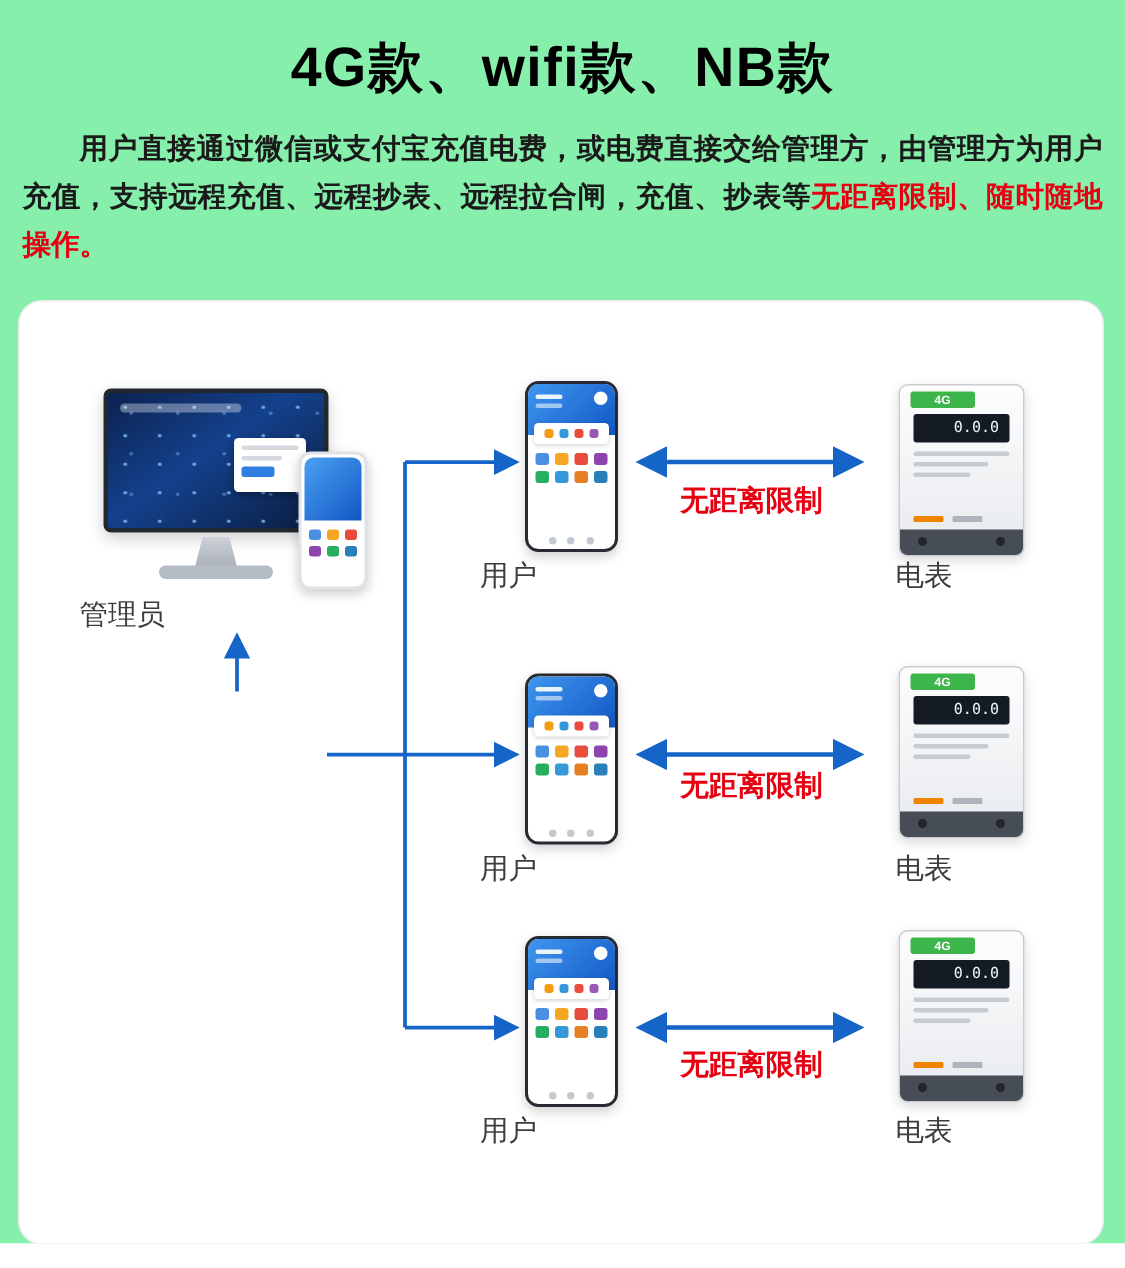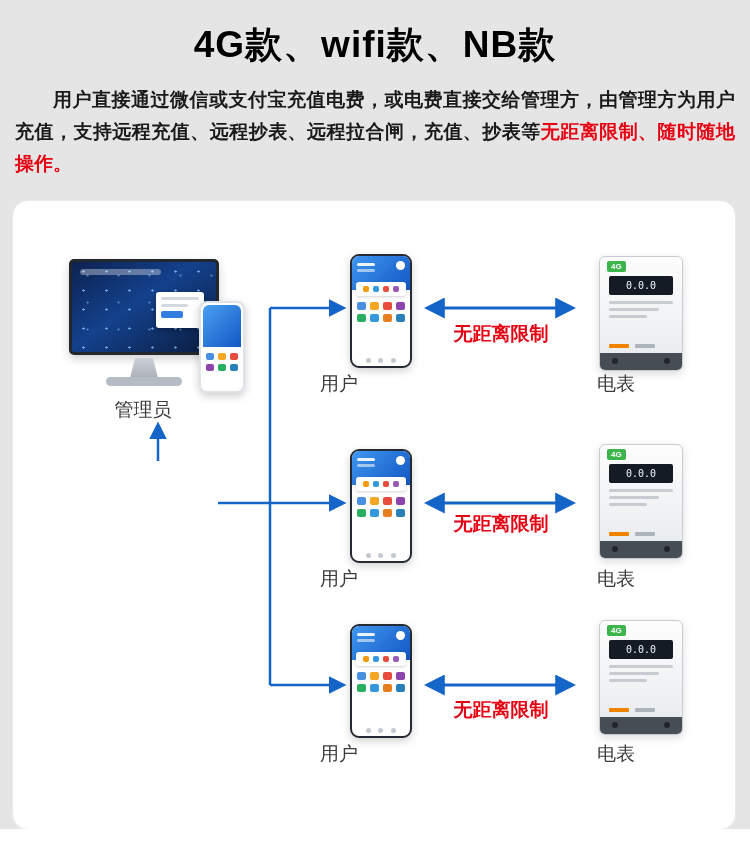--- a/index.html
+++ b/index.html
@@ -1,19 +1,19 @@
 <!DOCTYPE html>
 <html><head>
 <meta charset="utf-8">
 <style>
   * { margin:0; padding:0; box-sizing:border-box; }
   body { background:#fff; }
   .page {
     position:relative; width:750px; height:829px; margin:0 auto;
-    background:#e5e5e5; overflow:hidden;
+    background:#86efac; overflow:hidden;
     font-family:"Liberation Sans","DejaVu Sans",sans-serif;
   }
 
   
   .title {
     padding-top:20px; text-align:center;
     font-size:37px; font-weight:700; color:#000; letter-spacing:1px;
   }
   .intro {
     margin:14px 15px 17px 15px;
@@ -25,21 +25,21 @@
   
   .panel {
     position:absolute; left:12px; top:200px; width:724px; height:630px;
     border:1px solid #ebebeb; border-radius:16px; background:#fff;
   }
   .connectors { position:absolute; left:0; top:0; }
 
   .col-label {
     position:absolute; font-size:19px; color:#3c3c3c;
   }
-  .admin-label { position:absolute; left:50px; top:196px; width:160px; text-align:center; font-size:19px; color:#3c3c3c; }
+  .admin-label { position:absolute; left:40px; top:196px; width:160px; font-size:19px; color:#3c3c3c; }
   .user-label { left:307px; width:124px; }
   .meter-label { left:584px; width:88px; }
   .r1-label { top:170px; } .r2-label { top:365px; } .r3-label { top:540px; }
 
   .link-label {
     position:absolute; left:398px; width:180px; text-align:center;
     font-size:19px; font-weight:700; color:#e60012;
   }
   .link-r1 { top:120px; } .link-r2 { top:310px; } .link-r3 { top:496px; }
 
@@ -113,27 +113,27 @@
 
   
   .meter {
     position:absolute; left:586px; width:84px; height:115px;
     background:linear-gradient(#fdfdfd,#e7eaee); border:1px solid #c8ccd2; border-radius:6px;
     box-shadow:0 3px 8px rgba(0,0,0,.14);
   }
   .meter-r1 { top:55px; } .meter-r2 { top:243px; } .meter-r3 { top:419px; }
   .meter-badge {
     position:absolute; top:4px; left:7px; background:#3cb54a; color:#fff;
-    font-size:8px; font-weight:700; line-height:11px; padding:0 4px; border-radius:2px;
+    font-size:8px; font-weight:700; line-height:11px; padding:0 16px; border-radius:2px;
   }
   .meter-lcd {
     position:absolute; top:19px; left:9px; right:9px; height:19px;
     background:#151b24; border-radius:2px; color:#eaf6ff;
     font-family:"DejaVu Sans Mono","Liberation Mono",monospace;
-    font-size:10px; line-height:19px; text-align:right; padding-right:17px;
+    font-size:10px; line-height:19px; text-align:right; padding-right:7px;
   }
   .meter-lines { position:absolute; top:44px; left:9px; right:9px; }
   .meter-lines i { display:block; height:3px; background:#c7ccd3; border-radius:2px; margin-bottom:4px; }
   .meter-lines i:nth-child(2){ width:78%; } .meter-lines i:nth-child(3){ width:60%; }
   .meter-brand { position:absolute; left:9px; bottom:22px; width:20px; height:4px; background:#f08300; border-radius:1px;
                  box-shadow:26px 0 0 #aeb4bb; }
   .meter-bottom { position:absolute; left:0; right:0; bottom:0; height:17px; background:#474d55; border-radius:0 0 5px 5px; }
   .meter-bottom::before {
     content:""; position:absolute; left:12px; top:5px; width:6px; height:6px; border-radius:50%;
     background:#22262b; box-shadow:52px 0 0 #22262b;

